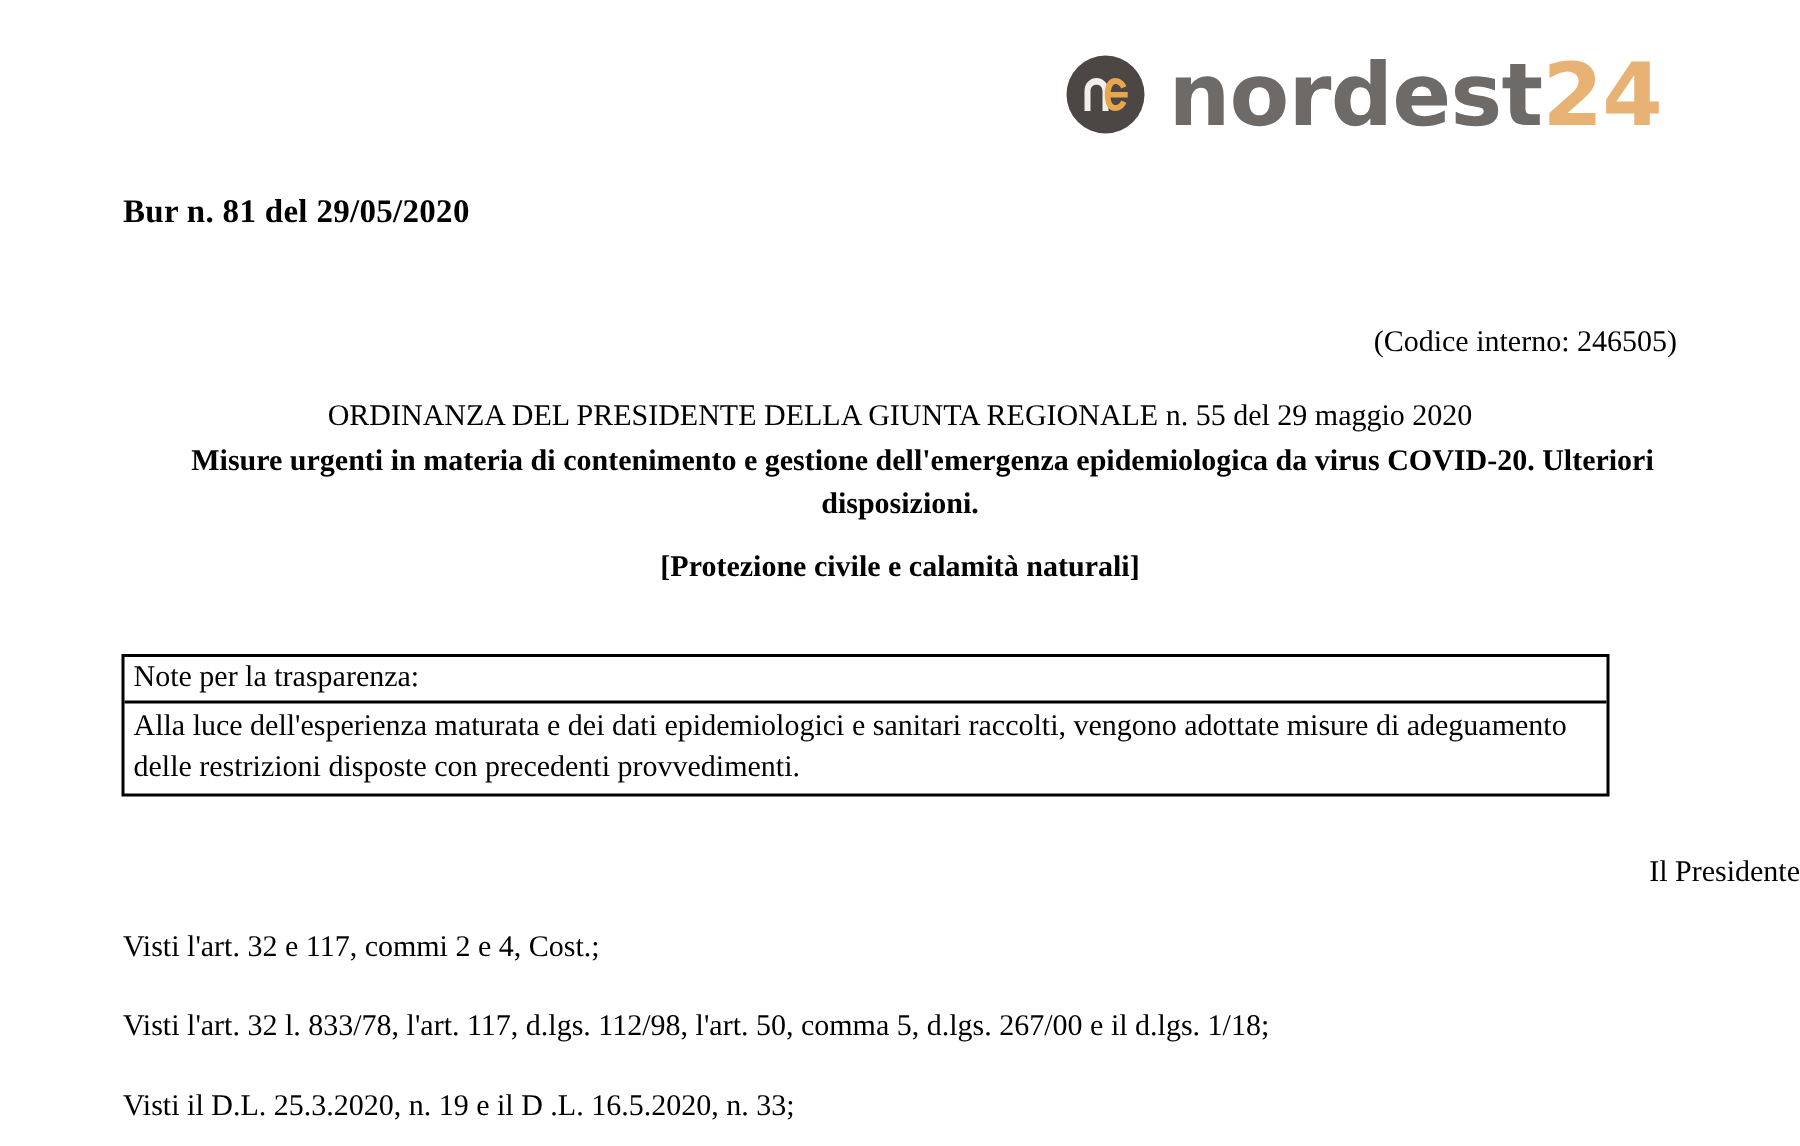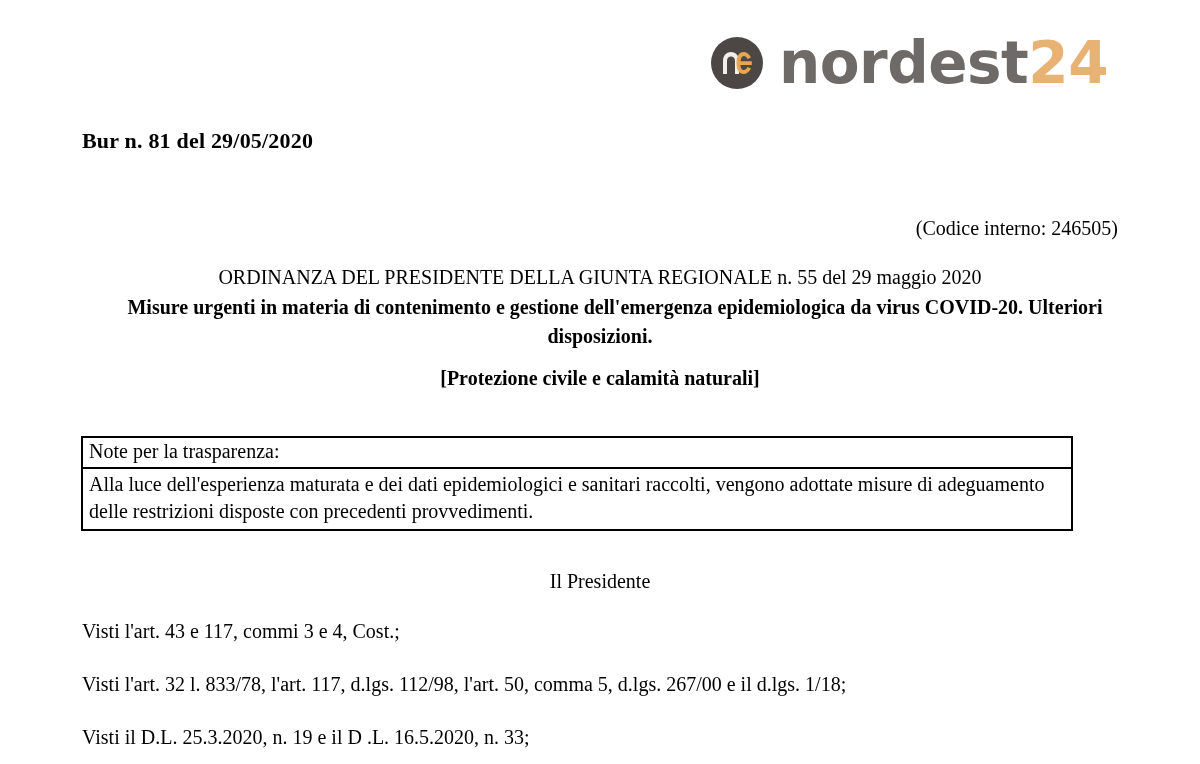--- a/index.html
+++ b/index.html
@@ -115,21 +115,21 @@
     padding: 2px 8px 3px 6px;
     line-height: 1.38;
   }
 
   
   .presidente {
     position: absolute;
     left: 0;
     right: 0;
     top: 570px;
-    text-align: center;
+    text-align: right;
     font-size: 20px;
   }
   .visti {
     position: absolute;
     left: 82px;
     top: 618px;
     width: 1036px;
   }
   .visti p {
     margin: 0 0 26px 0;
@@ -165,18 +165,18 @@
   </div>
 
   <div class="note-box">
     <div class="note-head">Note per la trasparenza:</div>
     <div class="note-body">Alla luce dell'esperienza maturata e dei dati epidemiologici e sanitari raccolti, vengono adottate misure di adeguamento delle restrizioni disposte con precedenti provvedimenti.</div>
   </div>
 
   <div class="presidente">Il Presidente</div>
 
   <div class="visti">
-    <p>Visti l'art. 43 e 117, commi 3 e 4, Cost.;</p>
+    <p>Visti l'art. 32 e 117, commi 2 e 4, Cost.;</p>
     <p>Visti l'art. 32 l. 833/78, l'art. 117, d.lgs. 112/98, l'art. 50, comma 5, d.lgs. 267/00 e il d.lgs. 1/18;</p>
     <p>Visti il D.L. 25.3.2020, n. 19 e il D .L. 16.5.2020, n. 33;</p>
   </div>
 
 </div>
 
 </body></html>

